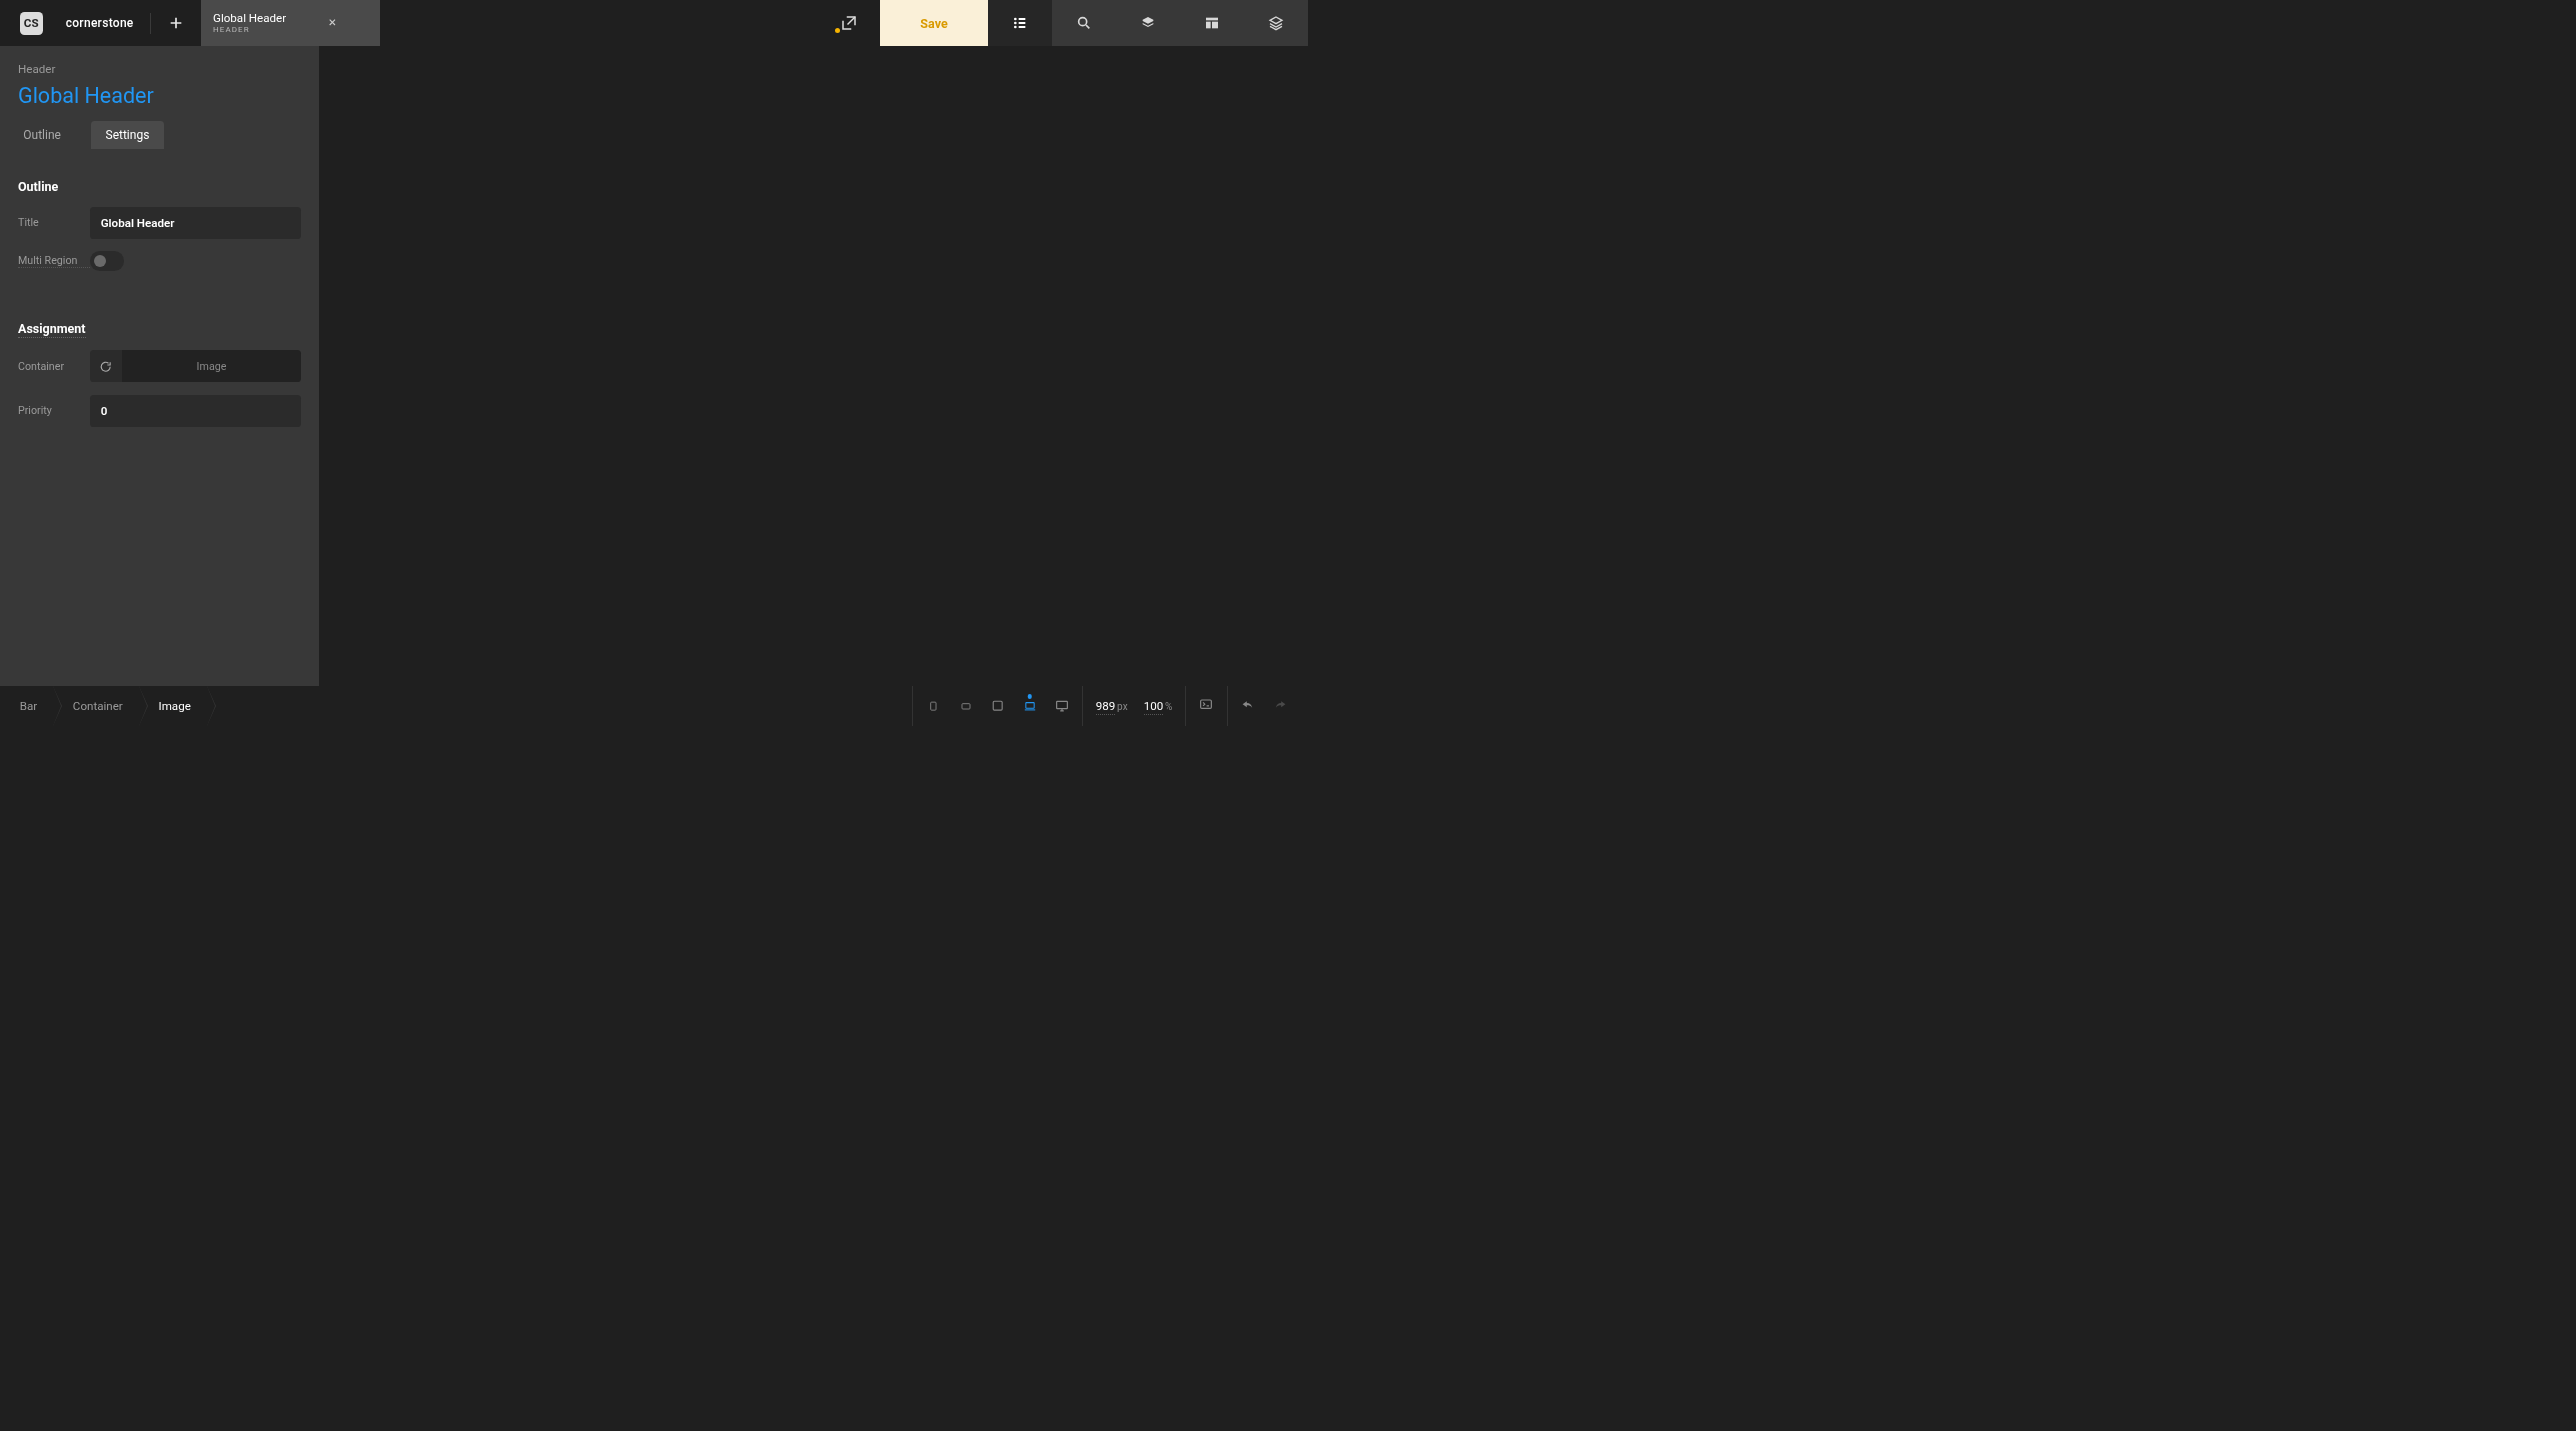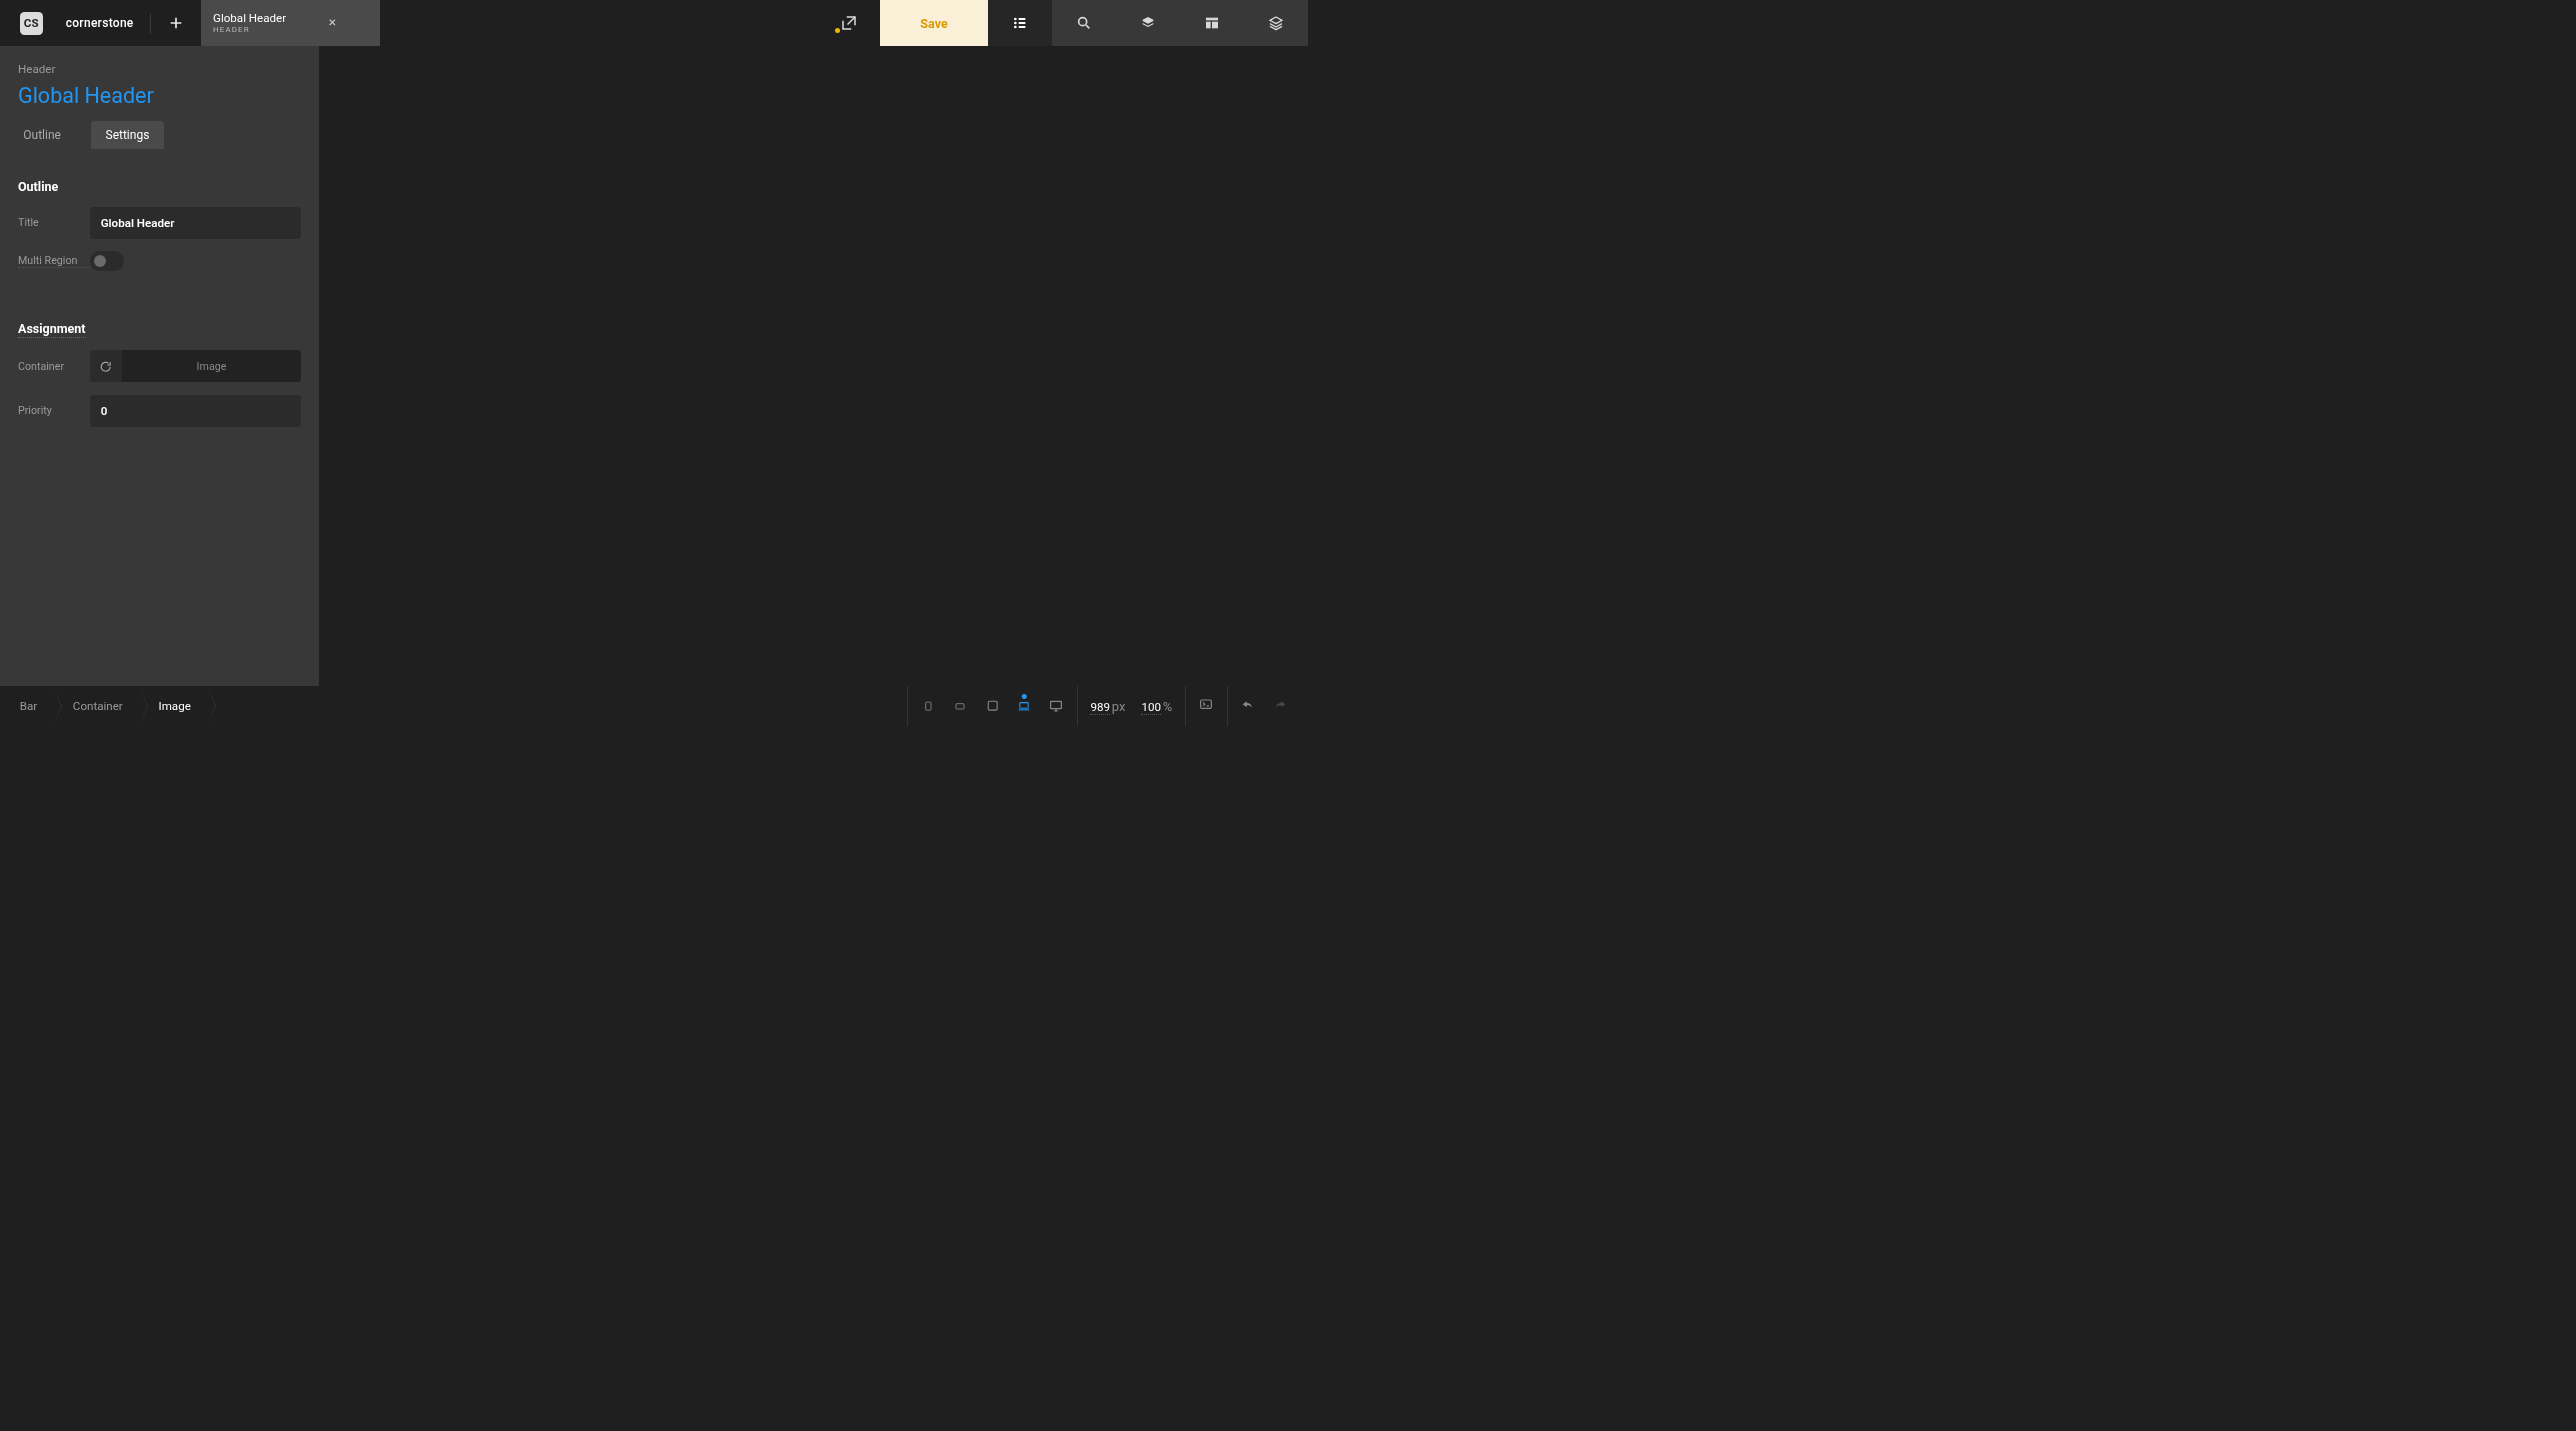--- a/index.html
+++ b/index.html
@@ -311,21 +311,21 @@
   content:'';position:absolute;width:4.5px;height:4.5px;background:#2196f3;border-radius:50%;
   top:-5.4px;left:50%;transform:translateX(-50%);
 }
 .bval {
   font-size: 11.6px;
   color: #fff;
   border-bottom: 0.9px dotted #555;
   padding-bottom: 0.9px;
   cursor: pointer;
 }
-.bunit { font-size: 13px; color: #888; margin-left: 1.8px;}
+.bunit { font-size: 10px; color: #888; margin-left: 1.8px;}
 .hist-icon { color:#888; cursor:pointer; }
 .hist-icon svg{width:16px;height:14.3px;}
 
 </style>
 </head>
 <body>
 
 <div class="topbar">
   <div class="logo-area">
     <div class="logo-badge">CS</div>

